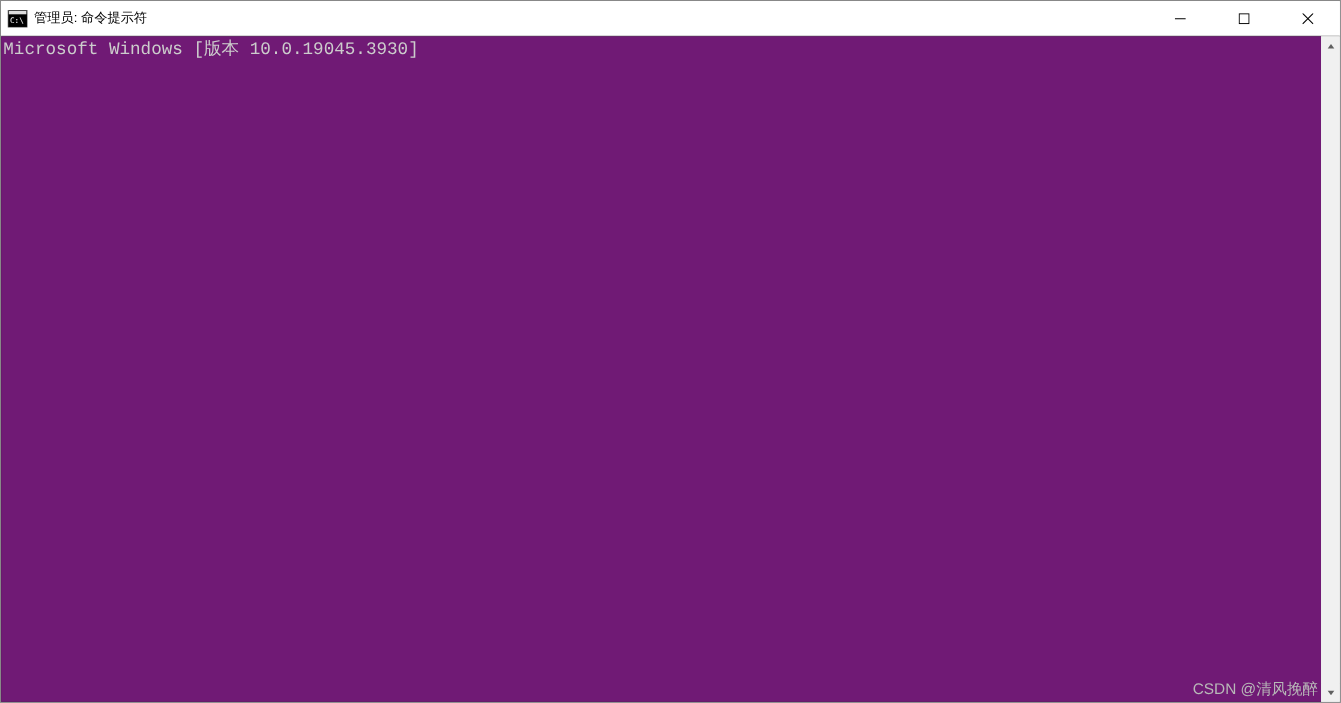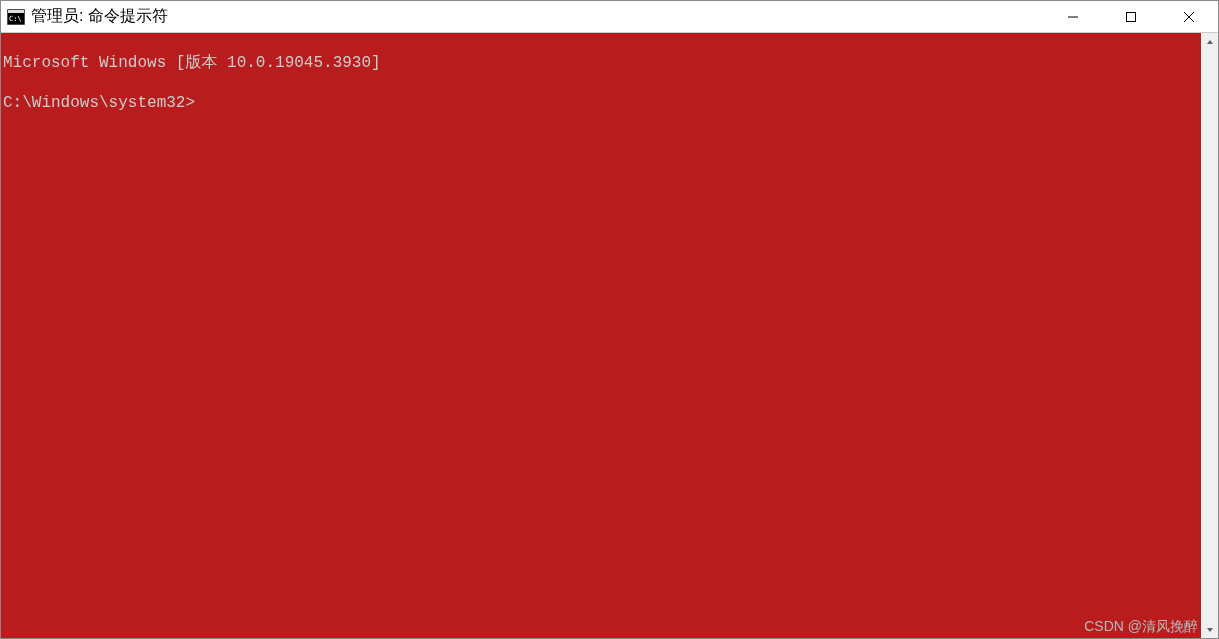--- a/index.html
+++ b/index.html
@@ -36,21 +36,21 @@
       margin-right: 6px;
       display: inline-flex;
       align-items: center;
       justify-content: center;
     }
     .titlebar-icon svg {
       width: 18px;
       height: 16px;
     }
     .titlebar-title {
-      font-size: 16px;
+      font-size: 12px;
       color: #000;
       flex: 0 0 auto;
     }
     .titlebar-spacer {
       flex: 1;
     }
     .titlebar-controls {
       display: flex;
       height: 100%;
     }
@@ -69,26 +69,26 @@
       fill: none;
     }
     .client-area {
       flex: 1;
       display: flex;
       background: #0c0c0c;
       position: relative;
     }
     .terminal {
       flex: 1;
-      background: #b91c1c;
+      background: #701a75;
       color: #cccccc;
       font-family: "NSimSun", "SimSun", "Consolas", "Courier New", monospace;
       font-size: 16px;
       line-height: 20px;
-      padding: 20px 0 0 2px;
+      padding: 2px 0 0 2px;
       white-space: pre;
       overflow: hidden;
     }
     .terminal .line {
       display: block;
     }
     .scrollbar {
       width: 17px;
       background: #f0f0f0;
       position: relative;
@@ -166,21 +166,21 @@
       <div class="titlebar-btn close-btn">
         <svg viewBox="0 0 10 10">
             <line x1="0" y1="0" x2="10" y2="10" stroke-width="1"></line>
             <line x1="10" y1="0" x2="0" y2="10" stroke-width="1"></line>
           </svg>
       </div>
     </div>
   </div>
 
   <div class="client-area">
-    <div class="terminal"><span class="line">Microsoft Windows [版本 10.0.19045.3930]</span><span class="line"> </span><span class="line"><span>C:\Windows\system32&gt;</span><span class="cursor"></span></span></div>
+    <div class="terminal"><span class="line">Microsoft Windows [版本 10.0.19045.3930]</span><span class="line"> </span></div>
 
     <div class="scrollbar">
       <div class="scrollbar-arrow up">
         <svg viewBox="0 0 8 8">
             <polygon points="4,2 7,6 1,6"></polygon>
           </svg>
       </div>
       <div class="scrollbar-track"></div>
       <div class="scrollbar-arrow down">
         <svg viewBox="0 0 8 8">

